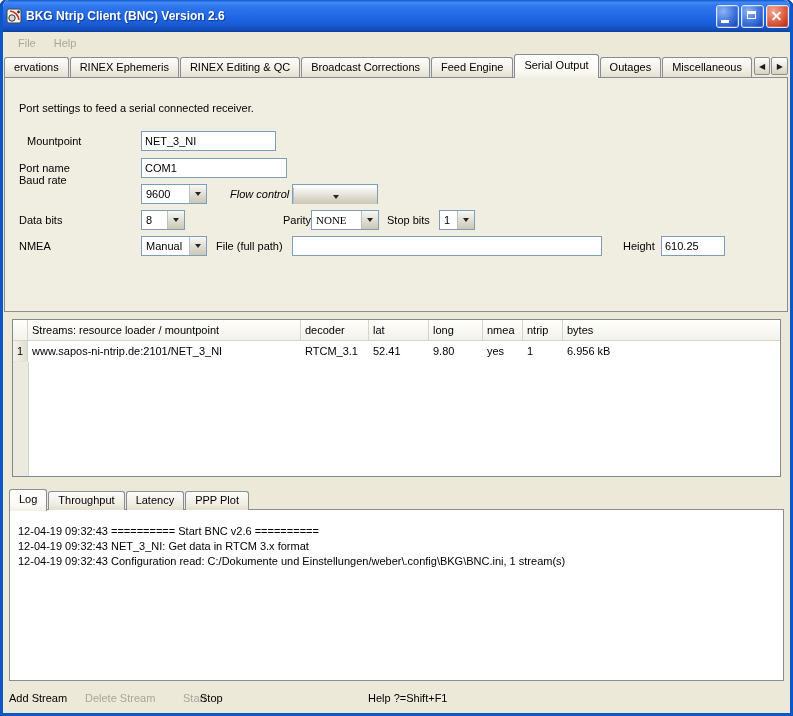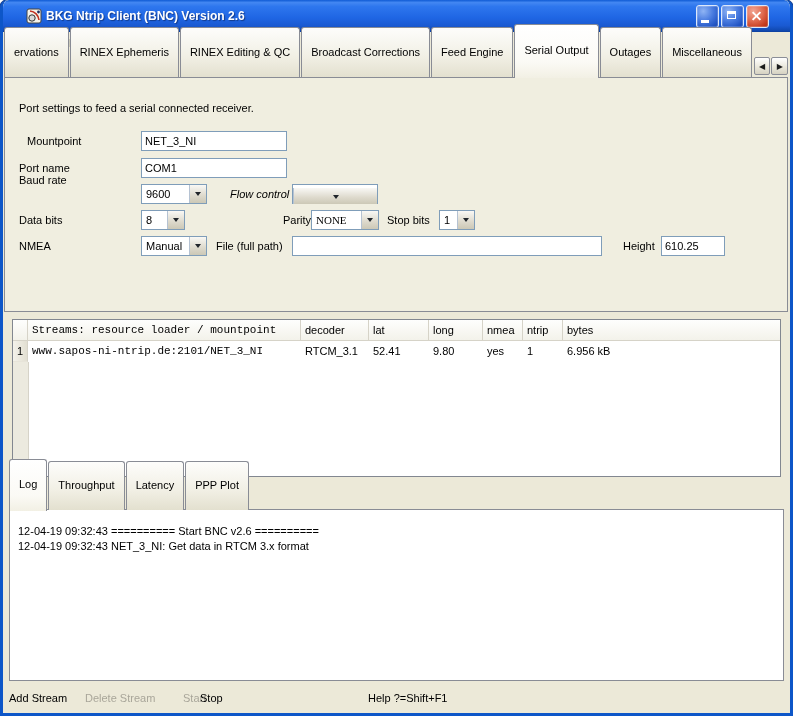--- a/index.html
+++ b/index.html
@@ -3,41 +3,41 @@
 <meta charset="utf-8">
 <style>
   html,body{margin:0;padding:0;}
   body{width:793px;height:716px;font-family:"Liberation Sans","DejaVu Sans",sans-serif;font-size:11px;color:#000;background:#fff;}
 
   .window{position:relative;width:793px;height:716px;box-sizing:border-box;
     border:3px solid #0d56c8;border-top:none;border-radius:8px 8px 0 0;
     background:#ece9d8;overflow:hidden;box-shadow:0 0 0 1px #17408f;}
 
   
-  .titlebar{position:relative;height:32px;border-radius:6px 6px 0 0;display:flex;align-items:center;padding:0 21px;
+  .titlebar{position:relative;height:32px;border-radius:6px 6px 0 0;display:flex;align-items:center;padding:0 1px;
     background:linear-gradient(180deg,#0f5bd5 0%,#4387f2 8%,#2e77ee 20%,#1f66e4 55%,#1a5ad2 80%,#1048ae 96%,#0d3f9c 100%);}
   .app-icon{width:16px;height:16px;margin:0 4px 0 2px;flex:0 0 auto;}
   .title-text{color:#fff;font-weight:bold;font-size:12px;text-shadow:1px 1px 1px #123a8a;white-space:nowrap;}
   .cap-btns{margin-left:auto;display:flex;gap:2px;}
   .cap-btn{width:21px;height:21px;border-radius:3px;border:1px solid #dce8fb;position:relative;
     box-shadow:inset 0 0 0 1px rgba(255,255,255,.2);}
   .btn-blue{background:radial-gradient(circle at 30% 25%,#8fb4f4 0%,#4a7ce0 45%,#2255c4 80%,#1c49ae 100%);}
   .btn-close{background:radial-gradient(circle at 30% 25%,#f2a694 0%,#e06b50 45%,#c43a1d 80%,#aa2f14 100%);}
   .glyph-min{position:absolute;left:4px;bottom:4px;width:8px;height:3px;background:#fff;}
   .glyph-max{position:absolute;left:5px;top:5px;width:9px;height:8px;border:1px solid #fff;border-top-width:3px;box-sizing:border-box;}
   .xbar{position:absolute;left:4px;top:9px;width:11px;height:2px;background:#fff;}
   .r45{transform:rotate(45deg);} .rm45{transform:rotate(-45deg);}
 
   
   .menubar{height:21px;display:flex;align-items:center;padding-left:6px;}
   .menu-item{padding:2px 9px;color:#aca899;}
 
   
   .tabstrip{position:absolute;left:1px;right:2px;top:54px;height:23px;display:flex;align-items:flex-end;}
-  .tab{height:19px;line-height:18px;padding:15px 9px;white-space:nowrap;cursor:default;
+  .tab{height:19px;line-height:18px;padding:0 9px;white-space:nowrap;cursor:default;
     background:linear-gradient(180deg,#fdfdfb 0%,#f1efe4 60%,#e3e0cf 100%);
     border:1px solid #898c95;border-bottom:none;border-radius:3px 3px 0 0;margin-right:1px;}
   .tab.active{height:23px;line-height:21px;margin-bottom:-1px;position:relative;z-index:6;
     background:linear-gradient(180deg,#ffffff 0%,#fbfaf5 70%,#f2f0e4 100%);}
   .tab-spacer{flex:1;}
   .scrollbtn{width:17px;height:18px;margin-left:1px;margin-bottom:2px;box-sizing:border-box;
     border:1px solid #8b8e97;border-radius:2px;display:flex;align-items:center;justify-content:center;
     background:linear-gradient(180deg,#ffffff,#e8e5d8 60%,#d6d2c2);font-size:8px;color:#1c1c1c;}
 
   
@@ -54,21 +54,21 @@
 
   
   .streams{position:absolute;left:9px;top:319px;width:769px;height:158px;box-sizing:border-box;
     border:1px solid #828790;background:#fff;display:flex;flex-direction:column;}
   .thead{display:flex;flex:0 0 20px;background:linear-gradient(180deg,#fefefd,#f3f2ea);border-bottom:1px solid #d6d3c8;}
   .th{box-sizing:border-box;border-right:1px solid #d6d3c8;padding:4px 4px 0 4px;white-space:nowrap;overflow:hidden;}
   .trow{display:flex;flex:0 0 21px;background:#fff;}
   .td{box-sizing:border-box;padding:4px 4px 0 4px;white-space:nowrap;overflow:hidden;}
   .rowhdr{flex:0 0 15px;box-sizing:border-box;background:linear-gradient(90deg,#f4f2ea,#e2dfd2);
     border-right:1px solid #d6d3c8;border-bottom:1px solid #e7e4d9;text-align:center;padding:4px 0 0 0;}
-  .w-rh{flex:0 0 15px;} .w-c1{flex:0 0 273px;font-family:Liberation Mono, monospace;} .w-c2{flex:0 0 68px;} .w-c3{flex:0 0 60px;}
+  .w-rh{flex:0 0 15px;} .w-c1{flex:0 0 273px;} .w-c2{flex:0 0 68px;} .w-c3{flex:0 0 60px;}
   .w-c4{flex:0 0 54px;} .w-c5{flex:0 0 40px;} .w-c6{flex:0 0 40px;} .w-c7{flex:1 1 auto;border-right:none;}
   .tfill{flex:1;display:flex;}
   .stripe{flex:0 0 15px;background:#eceadf;border-right:1px solid #d6d3c8;}
   .blank{flex:1;background:#fff;}
 
   
   .btabstrip{position:absolute;left:6px;top:489px;height:21px;display:flex;align-items:flex-end;z-index:4;}
   .btab{height:18px;line-height:17px;}
   .btab.active{height:21px;line-height:19px;}
   .logbox{position:absolute;left:6px;top:509px;width:775px;height:172px;box-sizing:border-box;
@@ -126,21 +126,21 @@
       </div>
     <div class="scrollbtn">
         <span>▶</span>
       </div>
   </div>
 
   <div class="panel">
     <div class="flabel" style="left:14px;top:24px;">Port settings to feed a serial connected receiver.</div>
 
     <div class="flabel" style="left:14px;top:57px;padding-left:8px;">Mountpoint</div>
-    <input class="txt" style="left: 136px; top: 53px; width: 146px;" value="NET_3_NI">
+    <input class="txt" style="left: 136px; top: 53px; width: 135px;" value="NET_3_NI">
 
     <div class="flabel" style="left:14px;top:84px;">Port name</div>
     <input class="txt" style="left: 136px; top: 80px; width: 146px;" value="COM1">
 
     <div class="flabel" style="left:14px;top:96px;">Baud rate</div>
     <div class="combo" style="left:136px;top:106px;width:66px;">
       <span class="cval">9600</span>
       <span class="cbtn"></span>
     </div>
     <div class="flabel" style="left:225px;top:110px;font-style:italic;">Flow control</div>
@@ -206,20 +206,21 @@
   <div class="btabstrip">
     <div class="tab btab active">Log</div>
     <div class="tab btab">Throughput</div>
     <div class="tab btab">Latency</div>
     <div class="tab btab">PPP Plot</div>
   </div>
 
   <div class="logbox">
     <div class="logline">12-04-19 09:32:43 ========== Start BNC v2.6 ==========</div>
     <div class="logline">12-04-19 09:32:43 NET_3_NI: Get data in RTCM 3.x format</div>
+    <div class="logline">12-04-19 09:32:43 Configuration read: C:/Dokumente und Einstellungen/weber\.config\BKG\BNC.ini, 1 stream(s)</div>
   </div>
 
   <div class="fbtn" style="left:6px;">Add Stream</div>
   <div class="fbtn disabled" style="left:82px;">Delete Stream</div>
   <div class="fbtn disabled" style="left:160px;margin-left:20px;">Start</div>
   <div class="fbtn" style="left:197px;">Stop</div>
   <div class="fbtn" style="left:365px;">Help ?=Shift+F1</div>
 
 </div>
 

